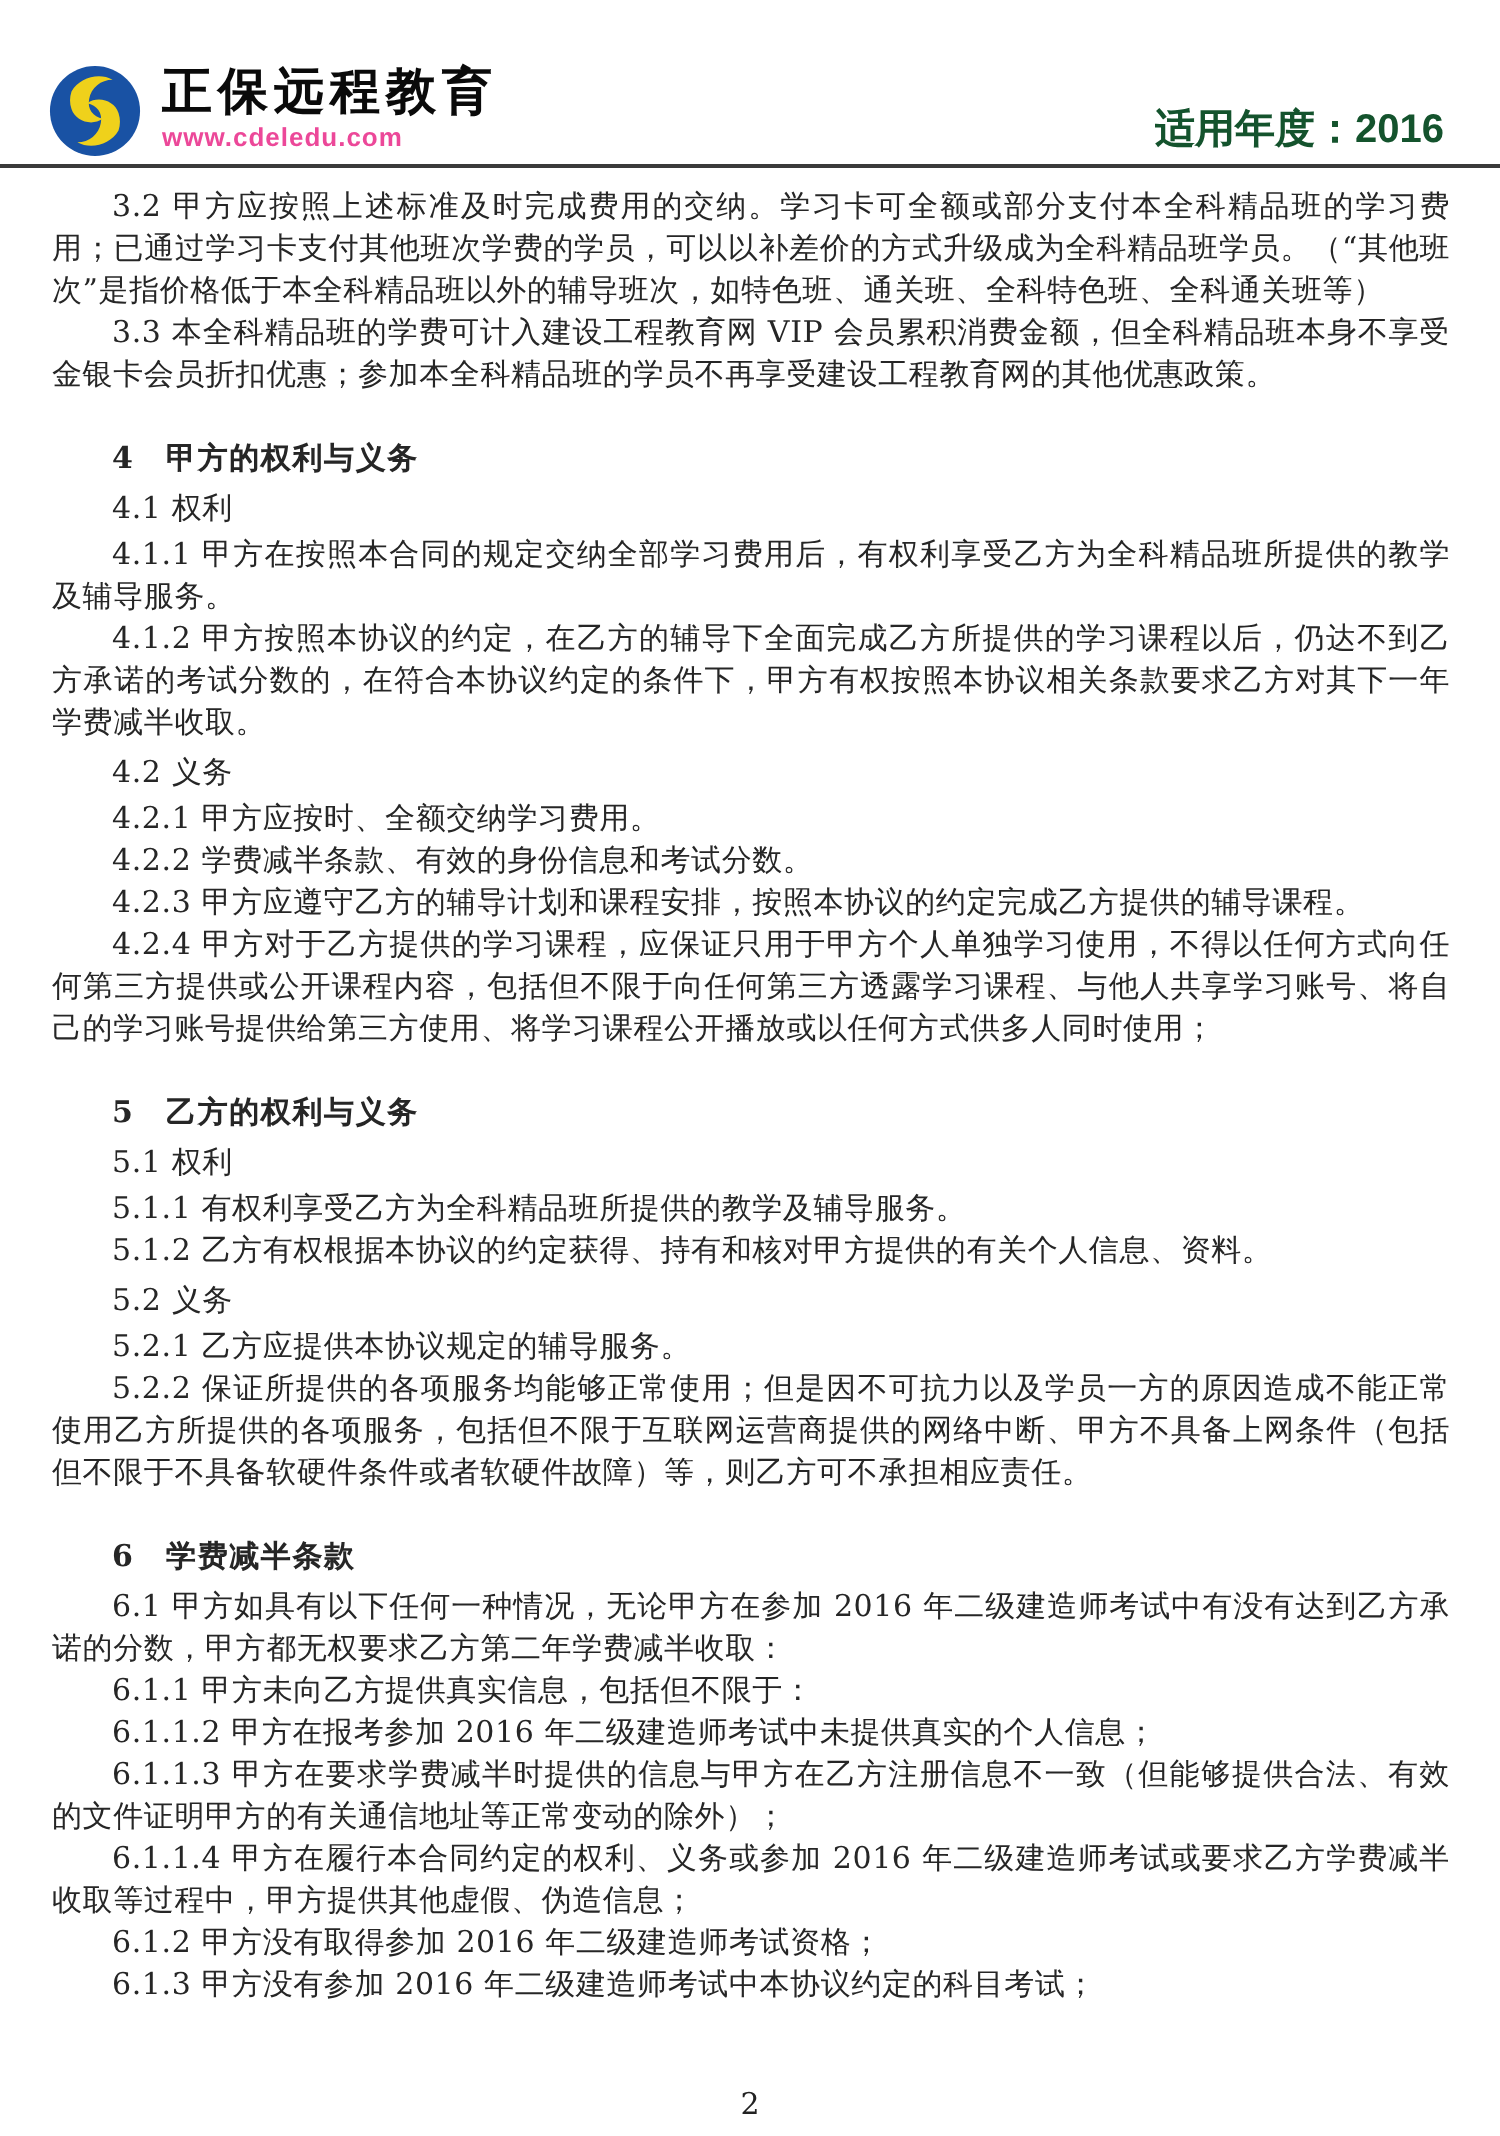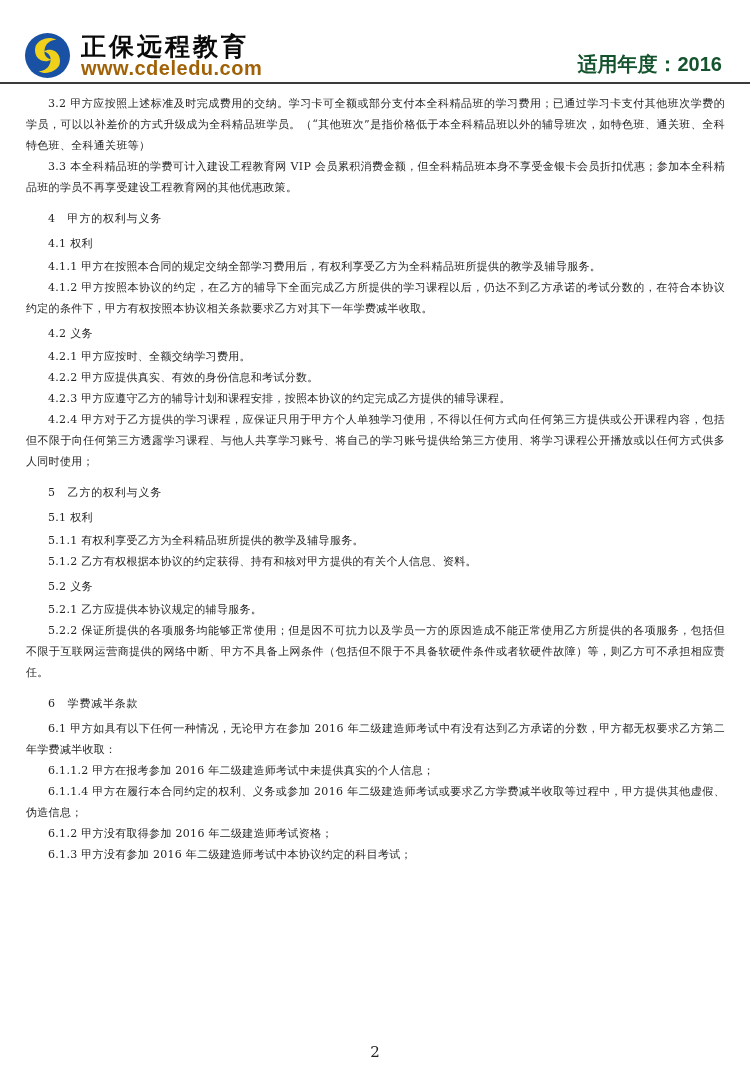--- a/index.html
+++ b/index.html
@@ -27,51 +27,51 @@
   .brand-text { margin-left: 10px; font-family: "Liberation Sans", sans-serif; }
   .brand-name {
     font-size: 25px;
     font-weight: bold;
     color: #0a0a0a;
     letter-spacing: 3px;
     line-height: 28px;
     white-space: nowrap;
   }
   .brand-url {
-    font-size: 20px;
+    font-size: 13px;
     font-weight: bold;
-    color: #a16207;
+    color: #ec4899;
     letter-spacing: 0.5px;
     line-height: 17px;
   }
   .year {
     font-family: "Liberation Sans", sans-serif;
     font-size: 20px;
     font-weight: bold;
     color: #14532d;
     padding-bottom: 1px;
     white-space: nowrap;
   }
   .rule {
     height: 0;
     border-top: 2px solid #3a3a3a;
     width: 750px;
   }
   
   .doc {
     padding: 9px 25px 0 26px;
-    font-size: 11px;
+    font-size: 15px;
     line-height: 21px;
     text-align: justify;
     letter-spacing: 0.3px;
   }
   .para { margin: 0; text-indent: 2em; }
   .para.heading {
-    font-weight: normal;
-    margin: 10px 0 4px 0;
+    font-weight: bold;
+    margin: 21px 0 4px 0;
     letter-spacing: 0.8px;
   }
   .para.sub { margin: 4px 0 2px 0; }
   
   .page-footer {
     position: absolute;
     left: 0; right: 0; bottom: 7px;
     text-align: center;
   }
   .page-num { font-size: 15px; color: #222; }
@@ -102,33 +102,35 @@
 
   <main class="doc" id="paragraphs">
       <p class="para body">3.2 甲方应按照上述标准及时完成费用的交纳。学习卡可全额或部分支付本全科精品班的学习费用；已通过学习卡支付其他班次学费的学员，可以以补差价的方式升级成为全科精品班学员。（“其他班次”是指价格低于本全科精品班以外的辅导班次，如特色班、通关班、全科特色班、全科通关班等）</p>
       <p class="para body">3.3 本全科精品班的学费可计入建设工程教育网 VIP 会员累积消费金额，但全科精品班本身不享受金银卡会员折扣优惠；参加本全科精品班的学员不再享受建设工程教育网的其他优惠政策。</p>
       <p class="para heading">4　甲方的权利与义务</p>
       <p class="para sub">4.1 权利</p>
       <p class="para body">4.1.1 甲方在按照本合同的规定交纳全部学习费用后，有权利享受乙方为全科精品班所提供的教学及辅导服务。</p>
       <p class="para body">4.1.2 甲方按照本协议的约定，在乙方的辅导下全面完成乙方所提供的学习课程以后，仍达不到乙方承诺的考试分数的，在符合本协议约定的条件下，甲方有权按照本协议相关条款要求乙方对其下一年学费减半收取。</p>
       <p class="para sub">4.2 义务</p>
       <p class="para body">4.2.1 甲方应按时、全额交纳学习费用。</p>
-      <p class="para body">4.2.2 甲方应提供真实、有效的身份信息和考试分数。</p>
+      <p class="para body">4.2.2 学费减半条款、有效的身份信息和考试分数。</p>
       <p class="para body">4.2.3 甲方应遵守乙方的辅导计划和课程安排，按照本协议的约定完成乙方提供的辅导课程。</p>
       <p class="para body">4.2.4 甲方对于乙方提供的学习课程，应保证只用于甲方个人单独学习使用，不得以任何方式向任何第三方提供或公开课程内容，包括但不限于向任何第三方透露学习课程、与他人共享学习账号、将自己的学习账号提供给第三方使用、将学习课程公开播放或以任何方式供多人同时使用；</p>
       <p class="para heading">5　乙方的权利与义务</p>
       <p class="para sub">5.1 权利</p>
       <p class="para body">5.1.1 有权利享受乙方为全科精品班所提供的教学及辅导服务。</p>
       <p class="para body">5.1.2 乙方有权根据本协议的约定获得、持有和核对甲方提供的有关个人信息、资料。</p>
       <p class="para sub">5.2 义务</p>
       <p class="para body">5.2.1 乙方应提供本协议规定的辅导服务。</p>
       <p class="para body">5.2.2 保证所提供的各项服务均能够正常使用；但是因不可抗力以及学员一方的原因造成不能正常使用乙方所提供的各项服务，包括但不限于互联网运营商提供的网络中断、甲方不具备上网条件（包括但不限于不具备软硬件条件或者软硬件故障）等，则乙方可不承担相应责任。</p>
       <p class="para heading">6　学费减半条款</p>
       <p class="para body">6.1 甲方如具有以下任何一种情况，无论甲方在参加 2016 年二级建造师考试中有没有达到乙方承诺的分数，甲方都无权要求乙方第二年学费减半收取：</p>
+      <p class="para body">6.1.1 甲方未向乙方提供真实信息，包括但不限于：</p>
       <p class="para body">6.1.1.2 甲方在报考参加 2016 年二级建造师考试中未提供真实的个人信息；</p>
+      <p class="para body">6.1.1.3 甲方在要求学费减半时提供的信息与甲方在乙方注册信息不一致（但能够提供合法、有效的文件证明甲方的有关通信地址等正常变动的除外）；</p>
       <p class="para body">6.1.1.4 甲方在履行本合同约定的权利、义务或参加 2016 年二级建造师考试或要求乙方学费减半收取等过程中，甲方提供其他虚假、伪造信息；</p>
       <p class="para body">6.1.2 甲方没有取得参加 2016 年二级建造师考试资格；</p>
       <p class="para body">6.1.3 甲方没有参加 2016 年二级建造师考试中本协议约定的科目考试；</p>
     </main>
 
   <footer class="page-footer">
     <span class="page-num">2</span>
   </footer>
 
 </div>

